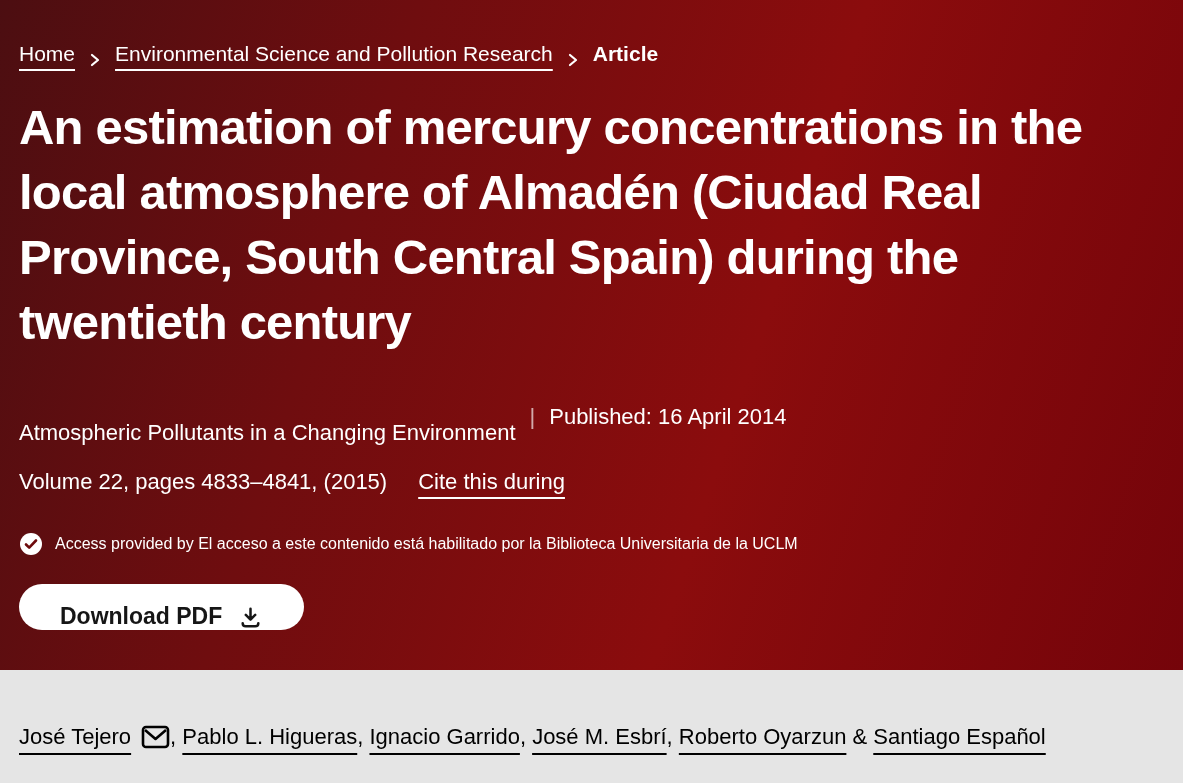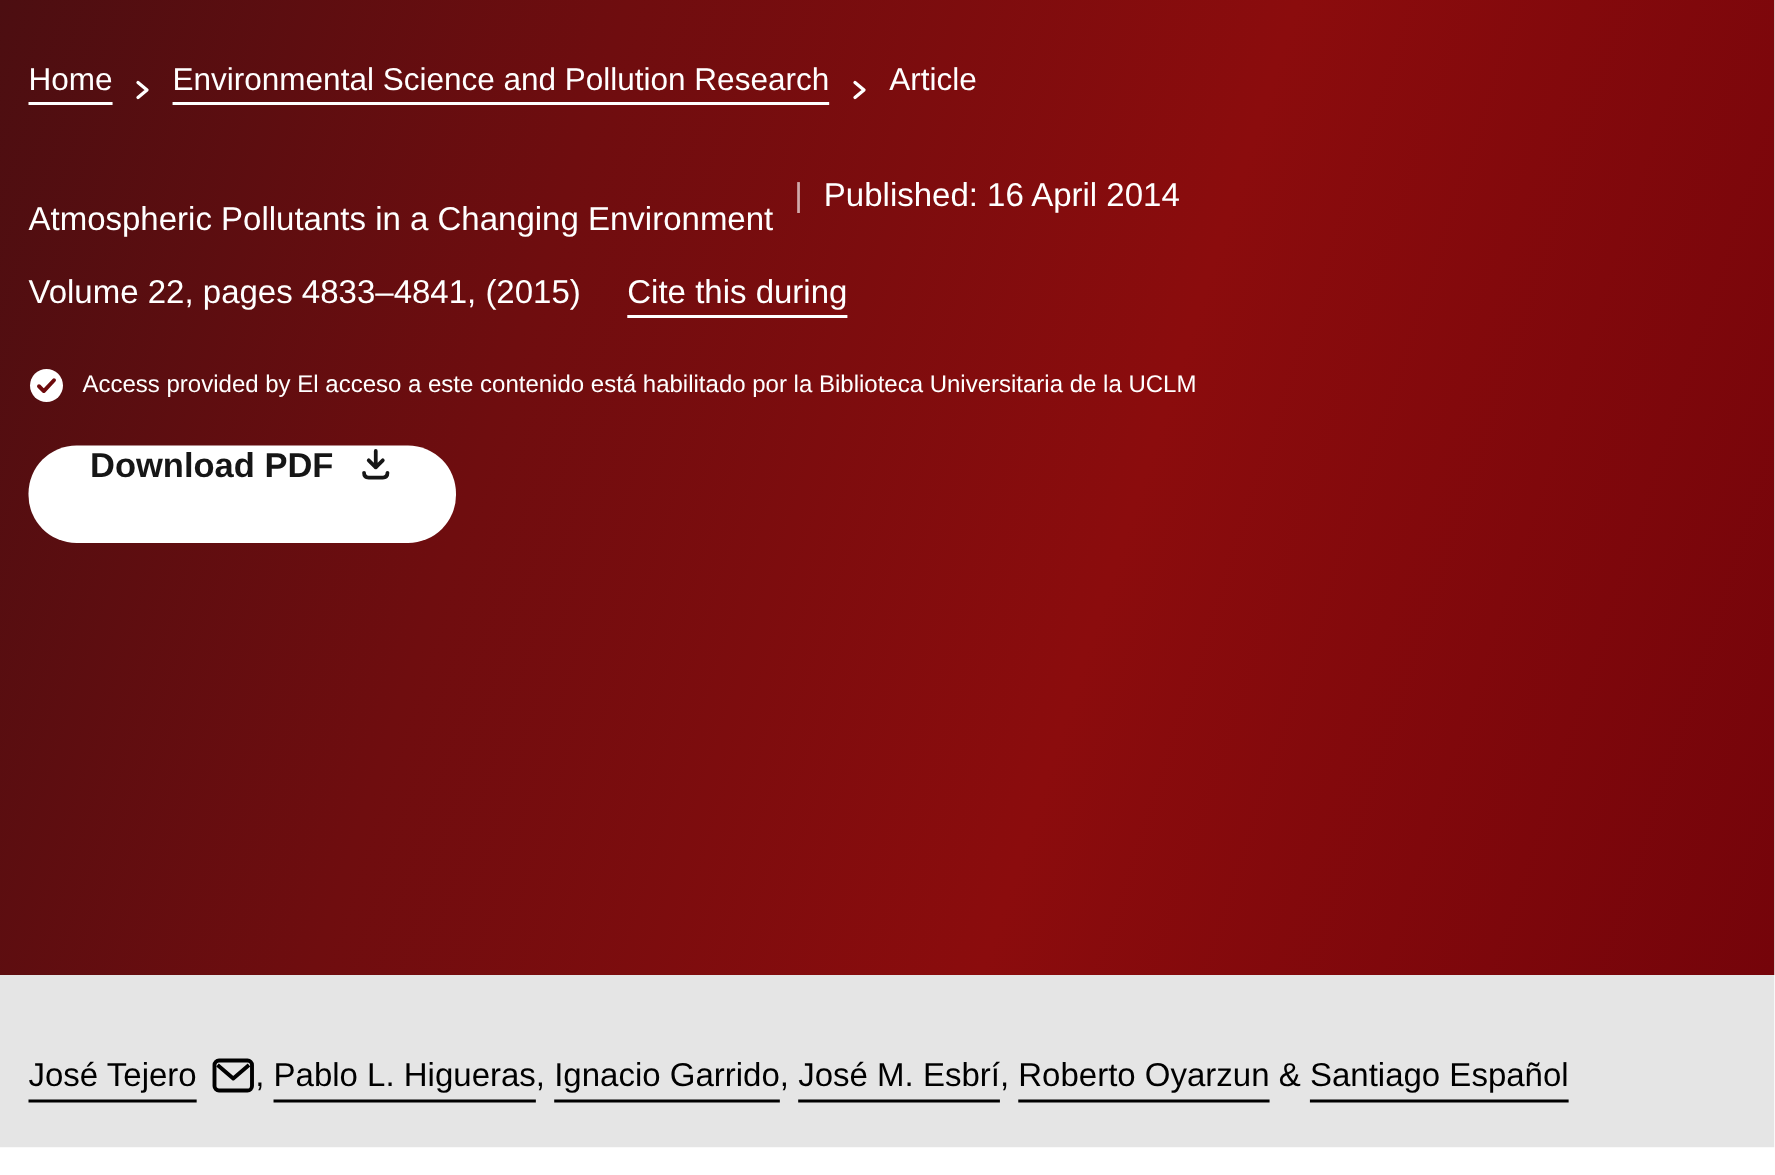--- a/index.html
+++ b/index.html
@@ -32,21 +32,21 @@
     text-decoration: underline;
     text-underline-offset: 8px;
     text-decoration-thickness: 2px;
     cursor: pointer;
   }
   .crumb-sep {
     margin: 0 13px;
     display: inline-flex;
     align-items: center;
   }
-  .crumb-current { color: #ffffff; }
+  .crumb-current { color: #ffffff; font-weight: bold; }
 
   
   h1.article-title {
     font-size: 49px;
     line-height: 65px;
     font-weight: 700;
     letter-spacing: -0.8px;
     margin: 27px 0 0 0;
     max-width: 1150px;
     color: #ffffff;
@@ -90,27 +90,27 @@
     gap: 12px;
     font-size: 16px;
     line-height: 28px;
   }
   .check-circle { flex: 0 0 auto; display: inline-flex; }
 
   
   .download-btn {
     margin-top: 26px;
     display: inline-flex;
-    align-items: flex-start;
+    align-items: flex-end;
     gap: 16px;
     background: #ffffff;
     color: #161616;
     border: none;
     border-radius: 32px;
-    height: 65px;
+    height: 46px;
     padding: 0 41px;
     font-size: 23px;
     font-weight: 700;
     font-family: "Liberation Sans", sans-serif;
     cursor: pointer;
   }
 
   
   .authors-section {
     background: #e5e5e5;
@@ -153,20 +153,21 @@
     </span>
     <a>Environmental Science and Pollution Research</a>
     <span class="crumb-sep">
       <svg width="14" height="16" viewBox="0 0 14 16">
           <path d="M4 3l6 5-6 5" fill="none" stroke="#ffffff" stroke-width="2.2" stroke-linecap="round" stroke-linejoin="round"></path>
         </svg>
     </span>
     <span class="crumb-current">Article</span>
   </nav>
 
+  <h1 class="article-title">An estimation of mercury concentrations in the local atmosphere of Almadén (Ciudad Real Province, South Central Spain) during the twentieth century</h1>
 
   <div class="meta-line">
     <a class="collection-link">Atmospheric Pollutants in a Changing Environment</a>
     <span class="pipe">|</span>
     <span>Published: 16 April 2014</span>
   </div>
 
   <div class="vol-line">
     <span>Volume 22, pages 4833–4841, (2015)</span>
     <a class="cite-link">Cite this during</a>

